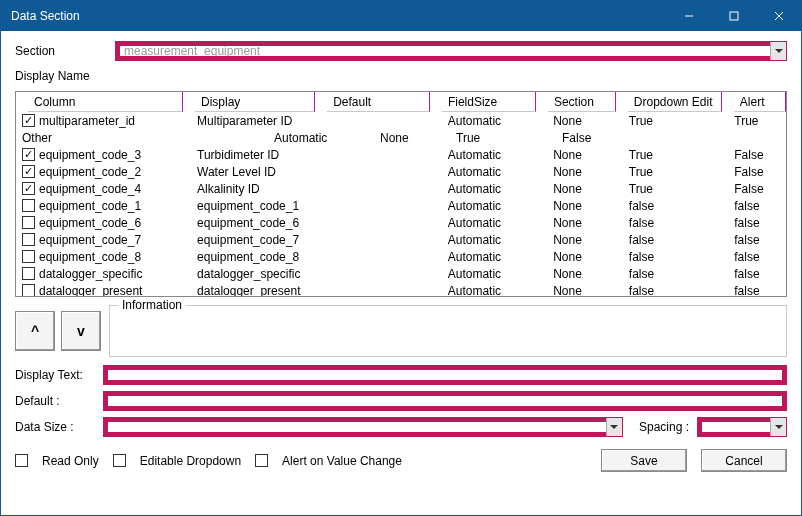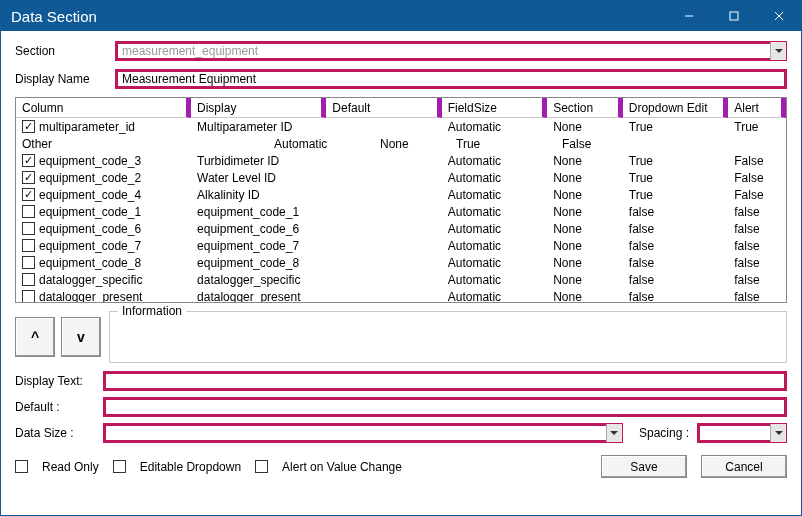--- a/index.html
+++ b/index.html
@@ -18,21 +18,21 @@
     flex-direction: column;
   }
   .titlebar {
     height: 30px;
     background: #0f5a96;
     color: #fff;
     display: flex;
     align-items: center;
     padding-left: 10px;
   }
-  .titlebar .title { flex: 1; font-size: 15px; }
+  .titlebar .title { flex: 1; font-size: 12px; }
   .titlebar .btns { display: flex; height: 100%; }
   .titlebar .btn {
     width: 45px;
     display: flex;
     align-items: center;
     justify-content: center;
     color: #fff;
   }
   .titlebar .btn svg { stroke: #fff; }
   .client {
@@ -45,21 +45,21 @@
   .formrow {
     display: flex;
     align-items: center;
     margin-bottom: 8px;
   }
   .formrow .lbl { width: 100px; }
   .formrow .field { flex: 1; }
   input.text, select.combo {
     width: 100%;
     height: 20px;
-    border: 3px solid #be185d;
+    border: 5px solid #be185d;
     padding: 1px 4px;
     font: inherit;
     background: #fff;
   }
   input.text[disabled] { color: #9a9a9a; background: #fff; }
   .combo-wrap { position: relative; flex: 1; }
   .combo-wrap input { padding-right: 18px; }
   .combo-arrow {
     position: absolute; right: 1px; top: 1px; bottom: 1px;
     width: 16px; background: #e6e6e6; border-left: 1px solid #aaa;
@@ -72,27 +72,27 @@
     height: 206px;
     overflow: hidden;
     margin-bottom: 8px;
     display: flex; flex-direction: column;
   }
   .grid-header {
     display: flex;
     background: #fff;
   }
   .grid-header .cell {
-    border-right: 5px solid #a21caf;
+    border-right: 1px solid #a21caf;
     border-bottom: 1px solid #c8c8c8;
     padding: 2px 6px;
     font-size: 12px;
     background: #fff;
     height: 20px;
-    display: flex; align-items: center;
+    display: flex; align-items: center; margin-left: 12px;
   }
   .grid-body { flex: 1; overflow: hidden; }
   .grid-row { display: flex; height: 17px; align-items: center; }
   .grid-row .cell { padding: 0 6px; font-size: 12px; white-space: nowrap; overflow: hidden; }
   .col0 { width: 176px; }
   .col1 { width: 136px; }
   .col2 { width: 116px; }
   .col3 { width: 106px; }
   .col4 { width: 76px; }
   .col5 { width: 106px; }
@@ -187,21 +187,20 @@
         <div class="combo-arrow">
           <svg width="8" height="4">
               <polygon points="0,0 8,0 4,4"></polygon>
             </svg>
         </div>
       </div>
     </div>
 
     <div class="formrow">
       <span class="lbl">Display Name</span>
-      <input class="text field" value="Measurement Equipment" style="">
     </div>
 
     <div class="grid">
       <div class="grid-header">
         <div class="cell col0">Column</div>
         <div class="cell col1">Display</div>
         <div class="cell col2">Default</div>
         <div class="cell col3">FieldSize</div>
         <div class="cell col4">Section</div>
         <div class="cell col5">Dropdown Edit</div>

